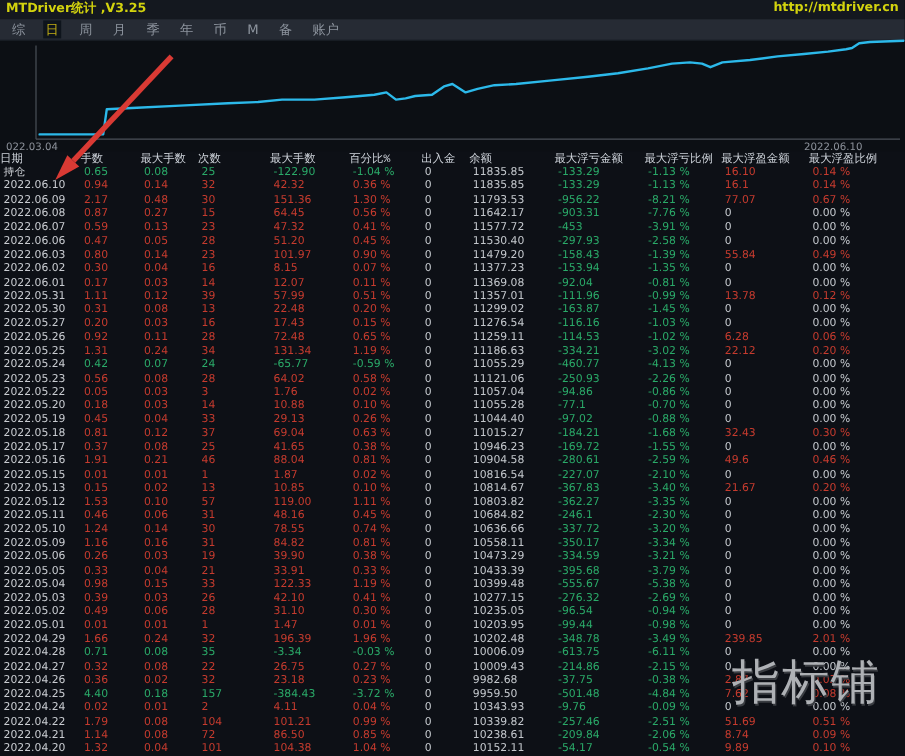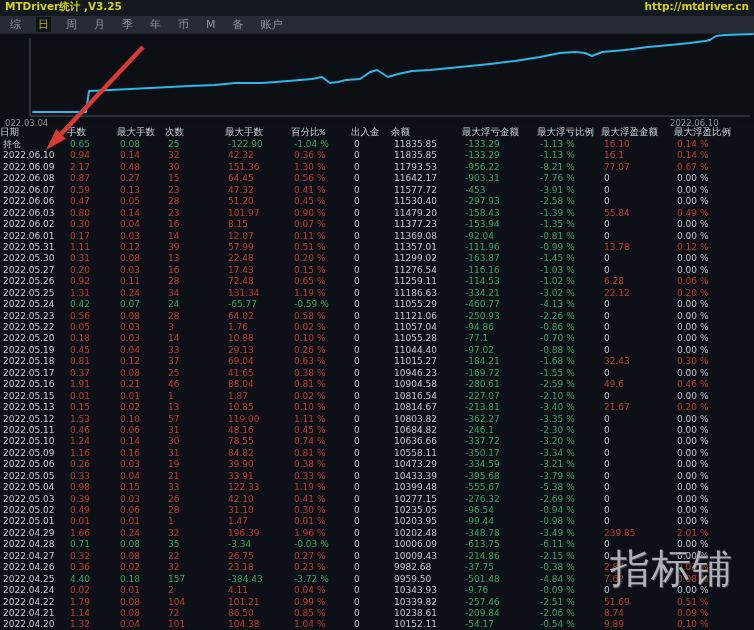--- a/index.html
+++ b/index.html
@@ -397,21 +397,21 @@
     </div>
     <div class="trow">
       <span class="dt">2022.05.13</span>
       <span class="r">0.15</span>
       <span class="r">0.02</span>
       <span class="r">13</span>
       <span class="r">10.85</span>
       <span class="r">0.10 %</span>
       <span class="w">0</span>
       <span class="w">10814.67</span>
-      <span class="g">-213.81</span>
+      <span class="g">-367.83</span>
       <span class="g">-3.40 %</span>
       <span class="r">21.67</span>
       <span class="r">0.20 %</span>
     </div>
     <div class="trow">
       <span class="dt">2022.05.12</span>
       <span class="r">1.53</span>
       <span class="r">0.10</span>
       <span class="r">57</span>
       <span class="r">119.00</span>

